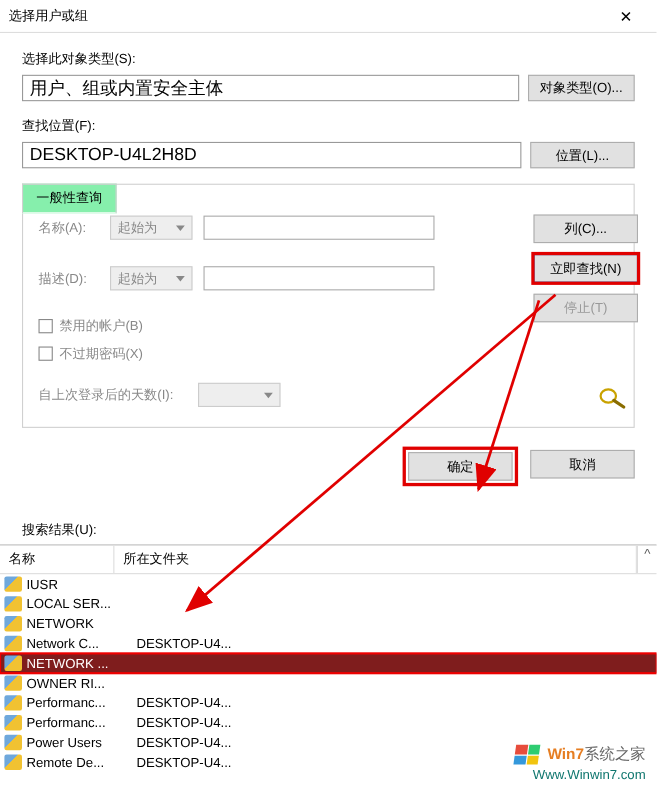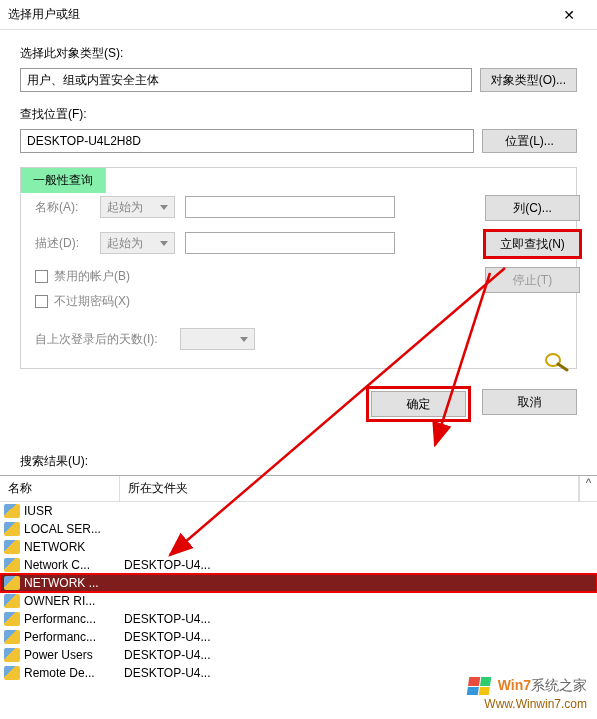--- a/index.html
+++ b/index.html
@@ -6,27 +6,27 @@
 body { font-family: "Microsoft YaHei", "Segoe UI", Tahoma, sans-serif; font-size: 12px; background: #fff; width: 597px; height: 719px; position: relative; overflow: hidden; }
 
 .titlebar { height: 30px; border-bottom: 1px solid #ddd; display: flex; align-items: center; padding: 0 8px; background: #fff; }
 .titlebar .title { flex: 1; font-size: 12px; color: #000; }
 .titlebar .close { width: 40px; text-align: center; font-size: 14px; color: #000; cursor: default; }
 
 .content { padding: 15px 20px 10px 20px; }
 
 .label { margin-bottom: 6px; color: #000; }
 .row { display: flex; gap: 8px; margin-bottom: 14px; }
-.text-input { flex: 1; height: 24px; border: 1px solid #999; padding: 2px 6px; background: #fff; font-size: 12px; }
+.text-input { flex: 1; height: 24px; border: 1px solid #999; padding: 2px 6px; background: #fff; font-size: 16px; }
 .btn { height: 24px; min-width: 95px; border: 1px solid #adadad; background: #e1e1e1; font-size: 12px; cursor: default; padding: 0 10px; }
 
 .tab-area { border: 1px solid #d0d0d0; position: relative; padding: 28px 14px 14px 14px; margin-top: 8px; }
 .tab { position: absolute; top: -1px; left: -1px; border: 1px solid #d0d0d0; border-bottom: 1px solid #fff; background: #86efac; padding: 4px 12px; }
 
-.form-row { display: flex; align-items: center; gap: 10px; margin-bottom: 14px; }
+.form-row { display: flex; align-items: center; gap: 10px; margin-bottom: 24px; }
 .form-lbl { width: 55px; color: #888; }
 .select { width: 75px; height: 22px; border: 1px solid #ccc; background: #eee; color: #888; padding: 0 18px 0 6px; position: relative; display: flex; align-items: center; }
 .select::after { content: ""; position: absolute; right: 6px; top: 8px; border-left: 4px solid transparent; border-right: 4px solid transparent; border-top: 5px solid #888; }
 .small-input { flex: 1; height: 22px; border: 1px solid #aaa; background: #fff; max-width: 210px; }
 
 .check-row { display: flex; align-items: center; gap: 6px; margin-bottom: 8px; margin-left: 0; }
 .check-row .box { width: 13px; height: 13px; border: 1px solid #888; background: #fff; }
 .check-row .lbl { color: #888; }
 
 .right-buttons { position: absolute; right: 20px; top: 195px; width: 92px; display: flex; flex-direction: column; gap: 10px; }
@@ -37,38 +37,38 @@
 .search-icon { width: 30px; height: 22px; position: absolute; right: 26px; top: 350px; }
 
 .dialog-buttons { display: flex; justify-content: flex-end; gap: 14px; padding: 10px 20px; }
 .dialog-buttons .btn { width: 80px; height: 26px; }
 .dialog-buttons .ok-wrap { outline: 3px solid #e00000; padding: 2px; }
 
 .results-label { padding: 0 20px 5px 20px; margin-top: 24px; }
 .results { border-top: 1px solid #aaa; }
 .results-head { display: flex; background: #fff; border-bottom: 1px solid #ddd; }
 .results-head .col { padding: 4px 8px; border-right: 1px solid #ddd; font-size: 12px; }
-.col-name { width: 120px; }
+.col-name { width: 104px; }
 .col-loc { flex: 1; }
 .results-head .sp { width: 18px; border-left: 1px solid #ddd; text-align: center; color: #555; }
 
 .results-body { max-height: 230px; overflow: hidden; }
 .res-row { display: flex; align-items: center; height: 18px; padding: 0 4px; }
 .res-row.selected { background: #7f1d1d; color: #fff; outline: 2px solid #e00; outline-offset: -1px; }
 .res-ico { width: 16px; height: 14px; margin-right: 4px; background: linear-gradient(135deg,#6fa8dc 40%,#f1c232 40%); border-radius: 2px; flex-shrink: 0; }
 .res-name { width: 100px; white-space: nowrap; overflow: hidden; text-overflow: ellipsis; }
 .res-loc { flex: 1; white-space: nowrap; overflow: hidden; text-overflow: ellipsis; }
 
 .watermark { position: absolute; right: 10px; bottom: 8px; text-align: right; }
 .wm-logo { display: flex; align-items: center; justify-content: flex-end; gap: 8px; margin-bottom: 2px; }
 .wm-flag { width: 22px; height: 18px; display: grid; grid-template-columns: 1fr 1fr; grid-template-rows: 1fr 1fr; gap: 1px; transform: skewX(-8deg); }
 .wm-flag div:nth-child(1){background:#e74c3c;} .wm-flag div:nth-child(2){background:#2ecc71;} .wm-flag div:nth-child(3){background:#3498db;} .wm-flag div:nth-child(4){background:#f1c40f;}
 .wm-text { font-size: 14px; color: #666; }
 .wm-text b { color: #e67e22; }
-.wm-url { font-size: 12px; color: #a16207; }
+.wm-url { font-size: 12px; color: #0f766e; }
 
 svg.arrows { position: absolute; top: 0; left: 0; pointer-events: none; }
 </style>
 </head>
 <body>
 
 <div class="titlebar">
   <span class="title">选择用户或组</span>
   <span class="close">✕</span>
 </div>

